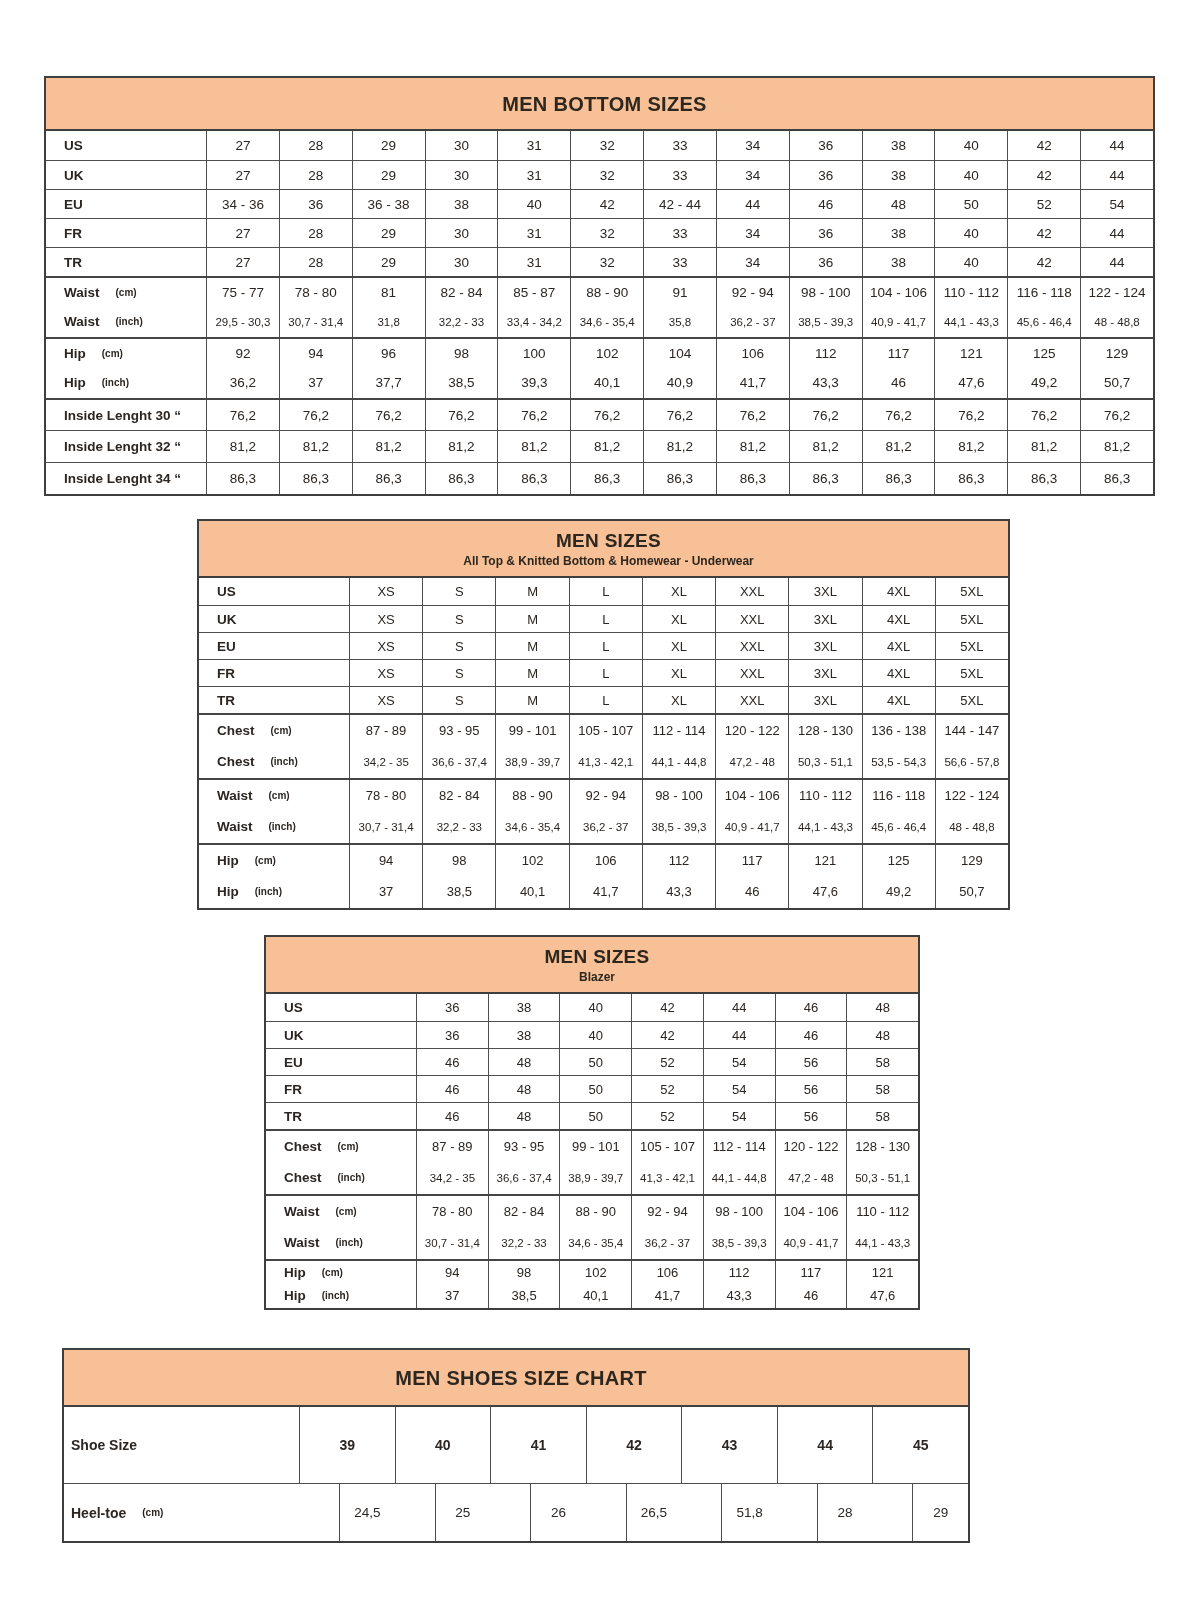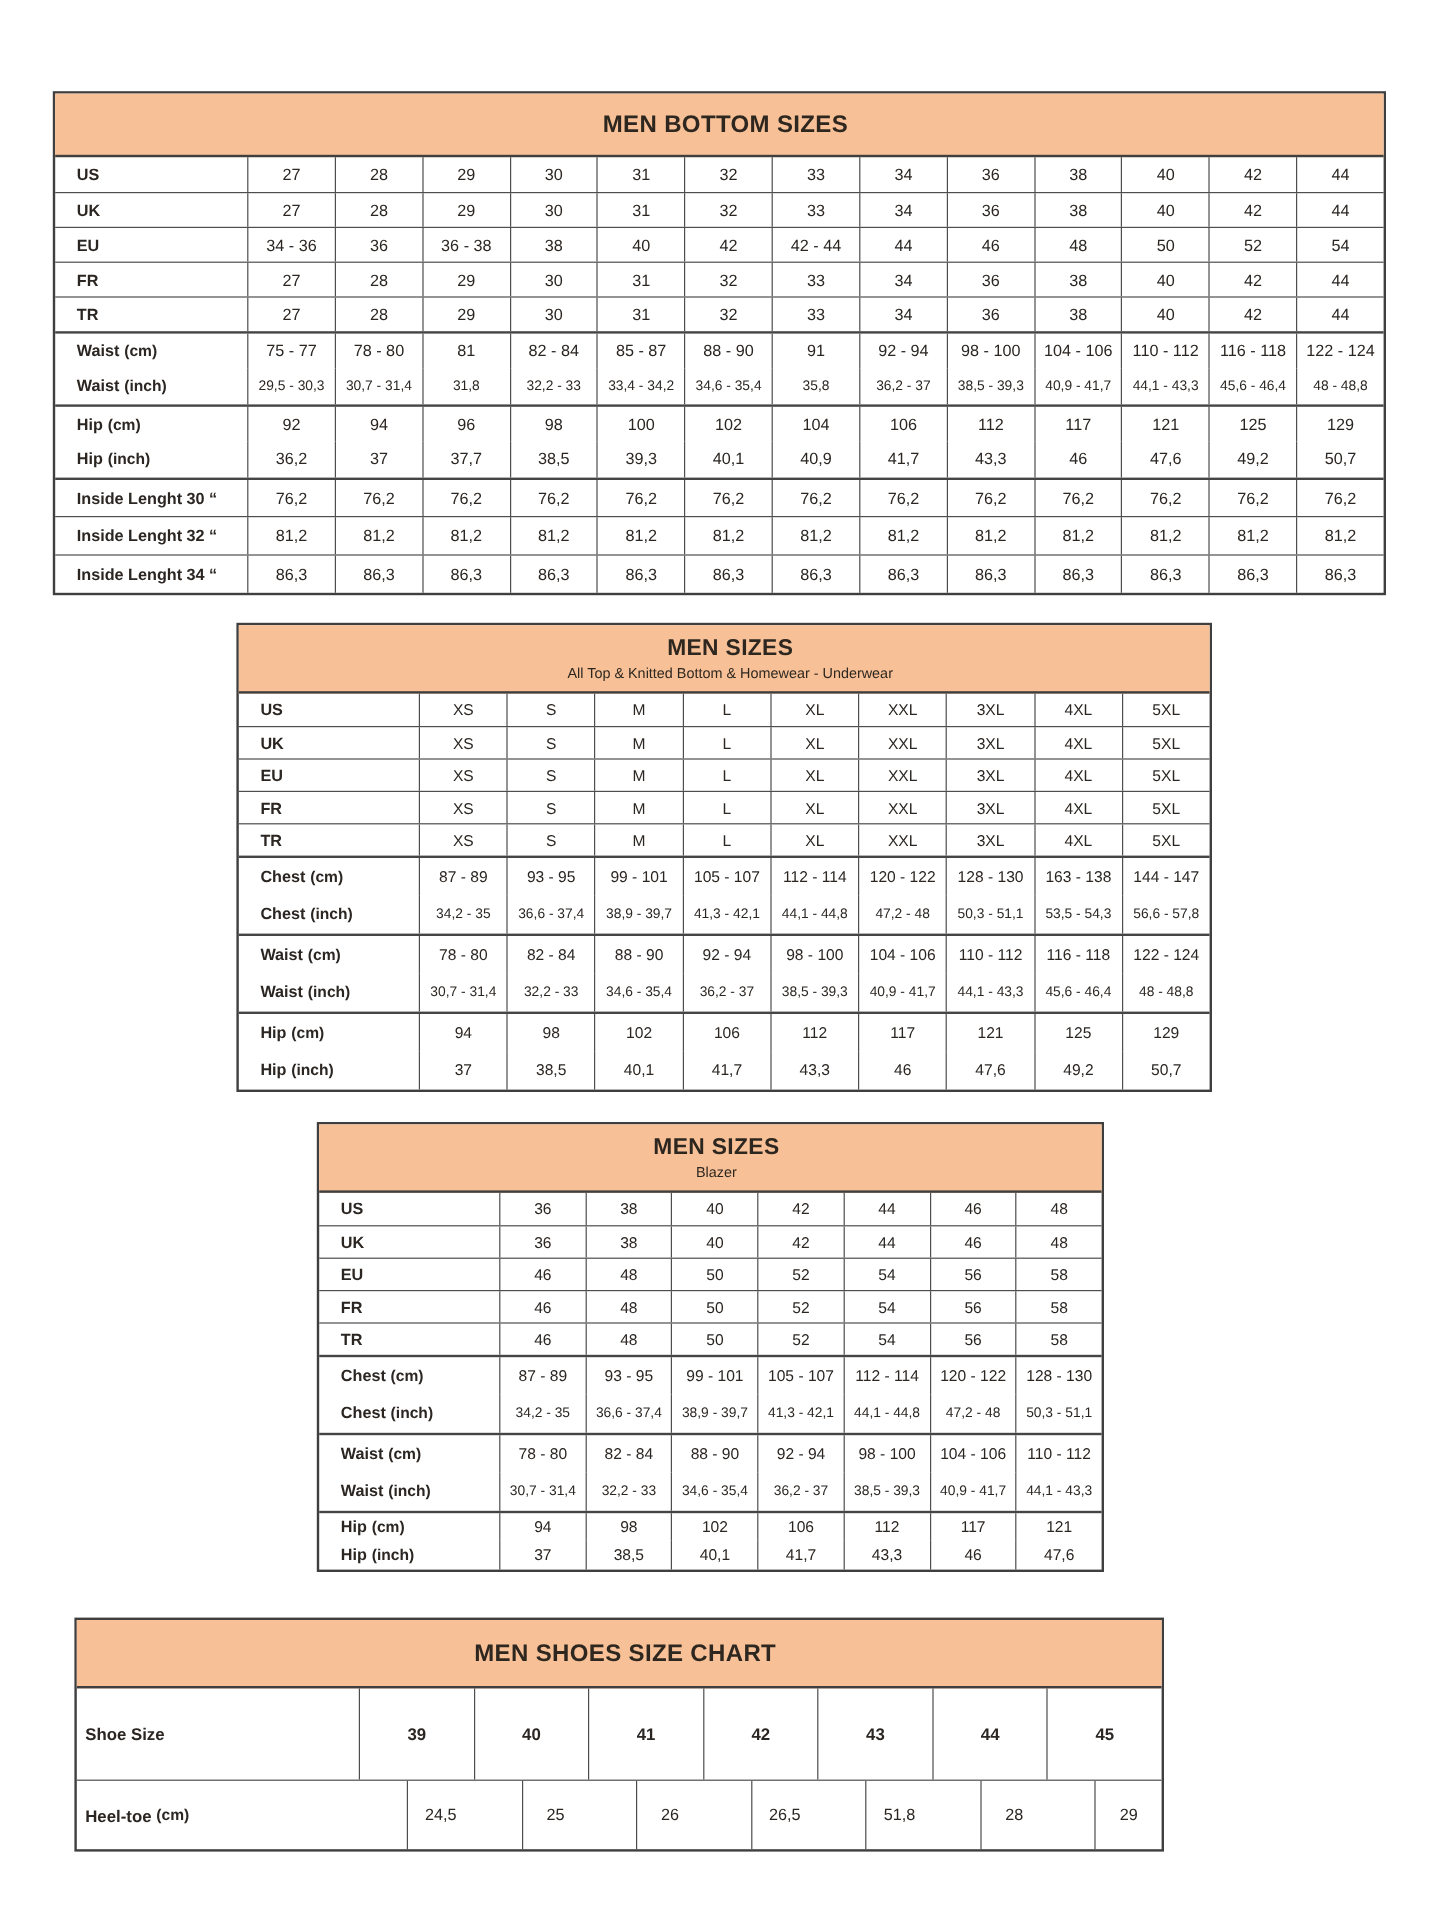--- a/index.html
+++ b/index.html
@@ -22,42 +22,42 @@
     min-height:53px;
     display:flex; flex-direction:column; justify-content:center;
   }
   .ttitle {
     font-weight:bold;
     font-size:20px;
     letter-spacing:0.3px;
     color:#2e2720;
   }
   .tsub {
-    font-weight:normal;
+    font-weight:bold;
     font-size:12px;
     color:#2e2720;
     margin-top:2px;
   }
   .trow {
     display:grid;
     grid-template-columns:var(--cols);
     min-height:30px;
     align-items:stretch;
   }
   .trow.grp-start { border-top:2px solid #454545; }
   .trow.row-line { border-top:1.5px solid #4e4e4e; }
   .tlabel {
     display:flex; align-items:center;
     padding-left:18px;
     font-weight:bold;
     font-size:13.5px;
     gap:4px;
     white-space:nowrap;
   }
-  .tlabel .unit { font-size:13px; font-weight:bold; }
+  .tlabel .unit { font-size:10px; font-weight:bold;margin-left:12px; }
   .tcell {
     display:flex; align-items:center; justify-content:center;
     border-left:1.5px solid #4e4e4e;
     font-size:13.5px;
     text-align:center;
     padding:1px 2px;
   }
   .trow.small .tcell { font-size:11.5px; }
   .trow.boldvals .tcell { font-weight:bold; font-size:14px; }
   
@@ -389,21 +389,21 @@
           <span>Chest</span>
           <span class="unit">(cm)</span>
         </div>
         <div class="tcell">87 - 89</div>
         <div class="tcell">93 - 95</div>
         <div class="tcell">99 - 101</div>
         <div class="tcell">105 - 107</div>
         <div class="tcell">112 - 114</div>
         <div class="tcell">120 - 122</div>
         <div class="tcell">128 - 130</div>
-        <div class="tcell">163 - 138</div>
+        <div class="tcell">136 - 138</div>
         <div class="tcell">144 - 147</div>
       </div>
       <div class="trow measure small">
         <div class="tlabel">
           <span>Chest</span>
           <span class="unit">(inch)</span>
         </div>
         <div class="tcell">34,2 - 35</div>
         <div class="tcell">36,6 - 37,4</div>
         <div class="tcell">38,9 - 39,7</div>

